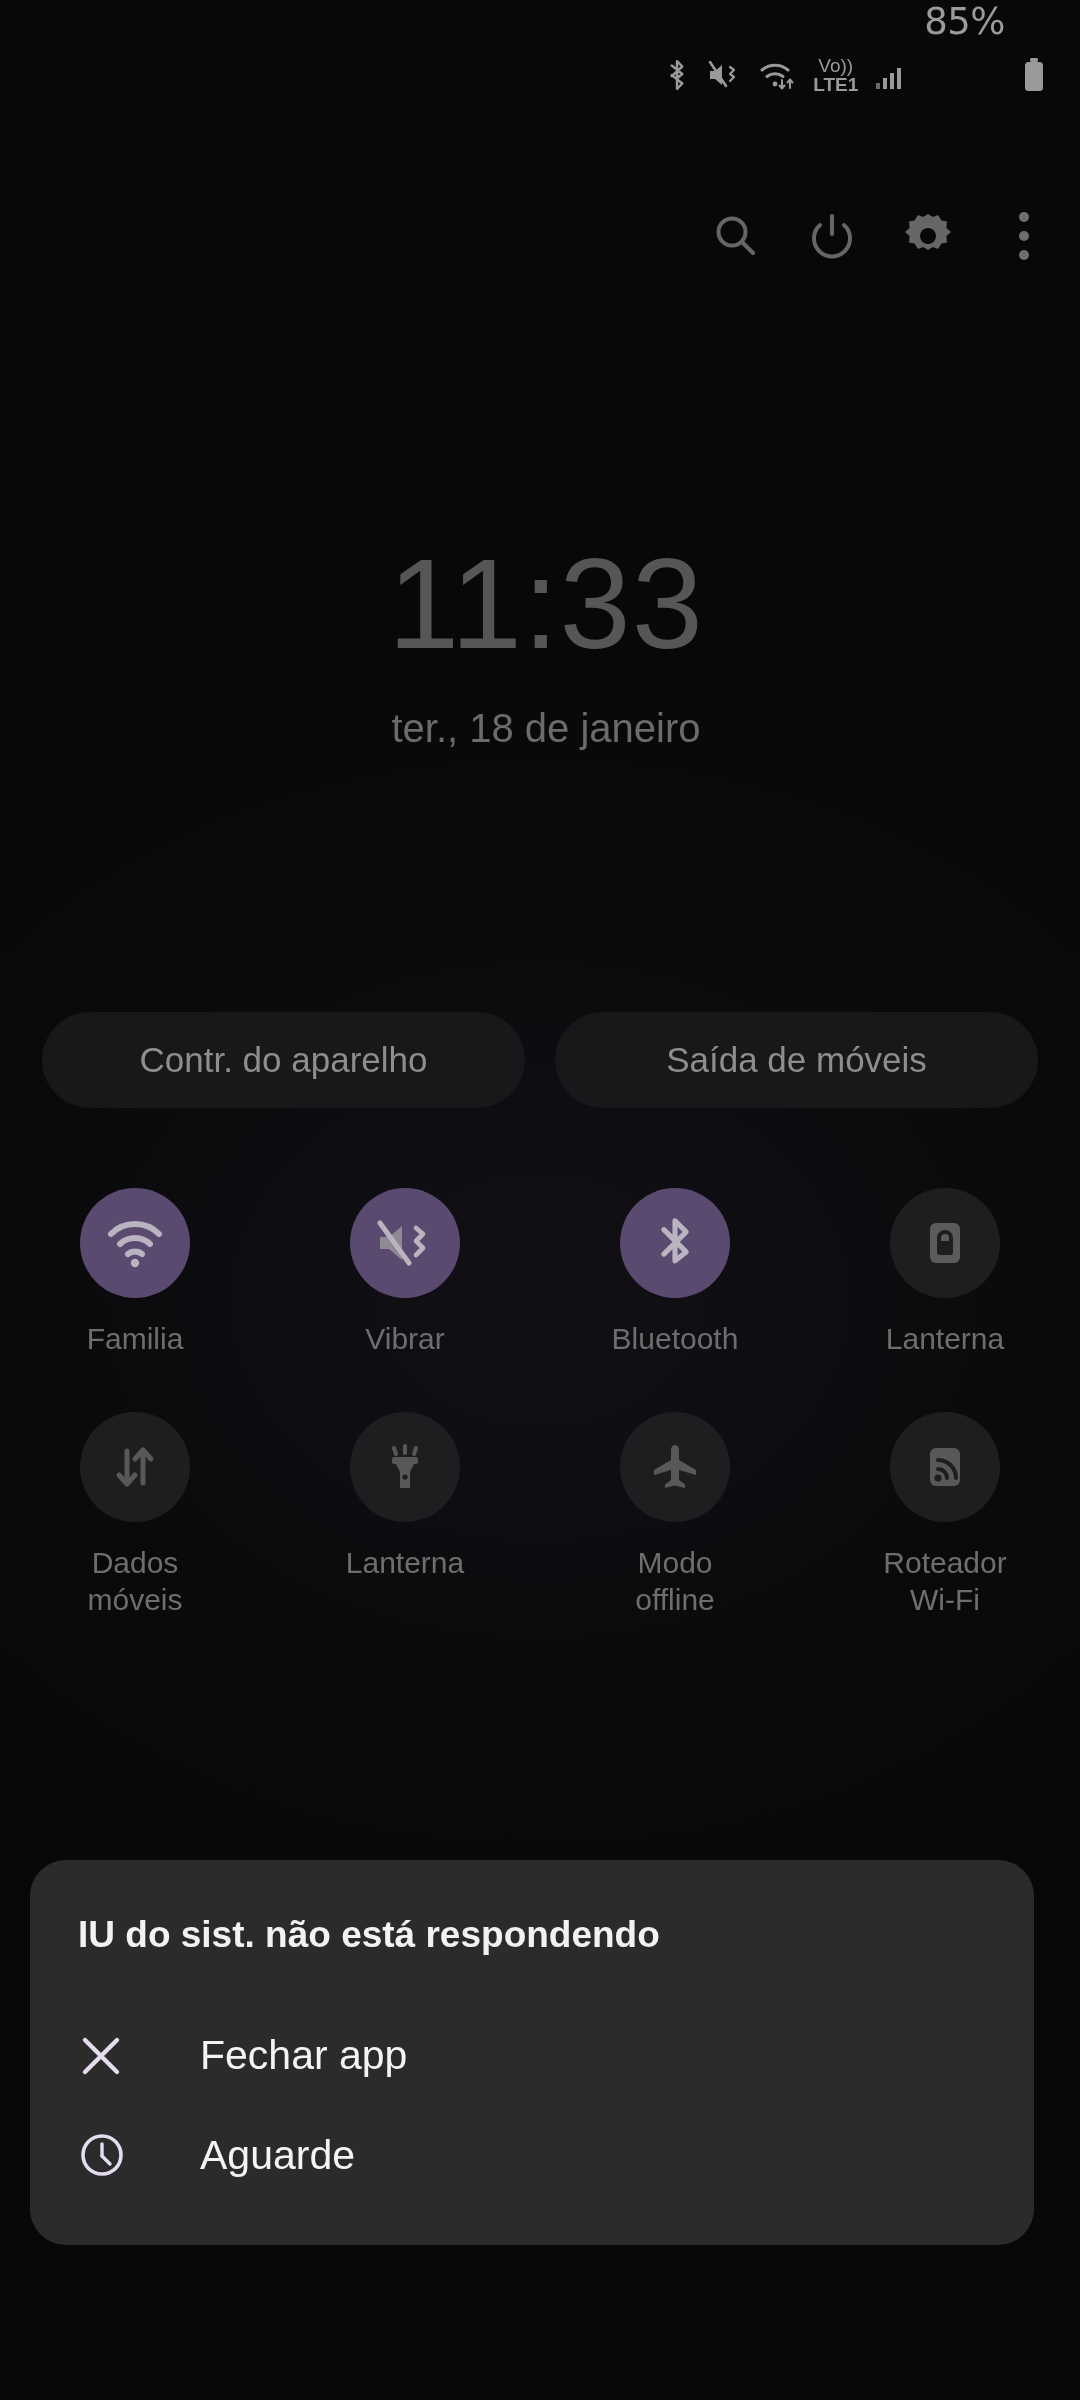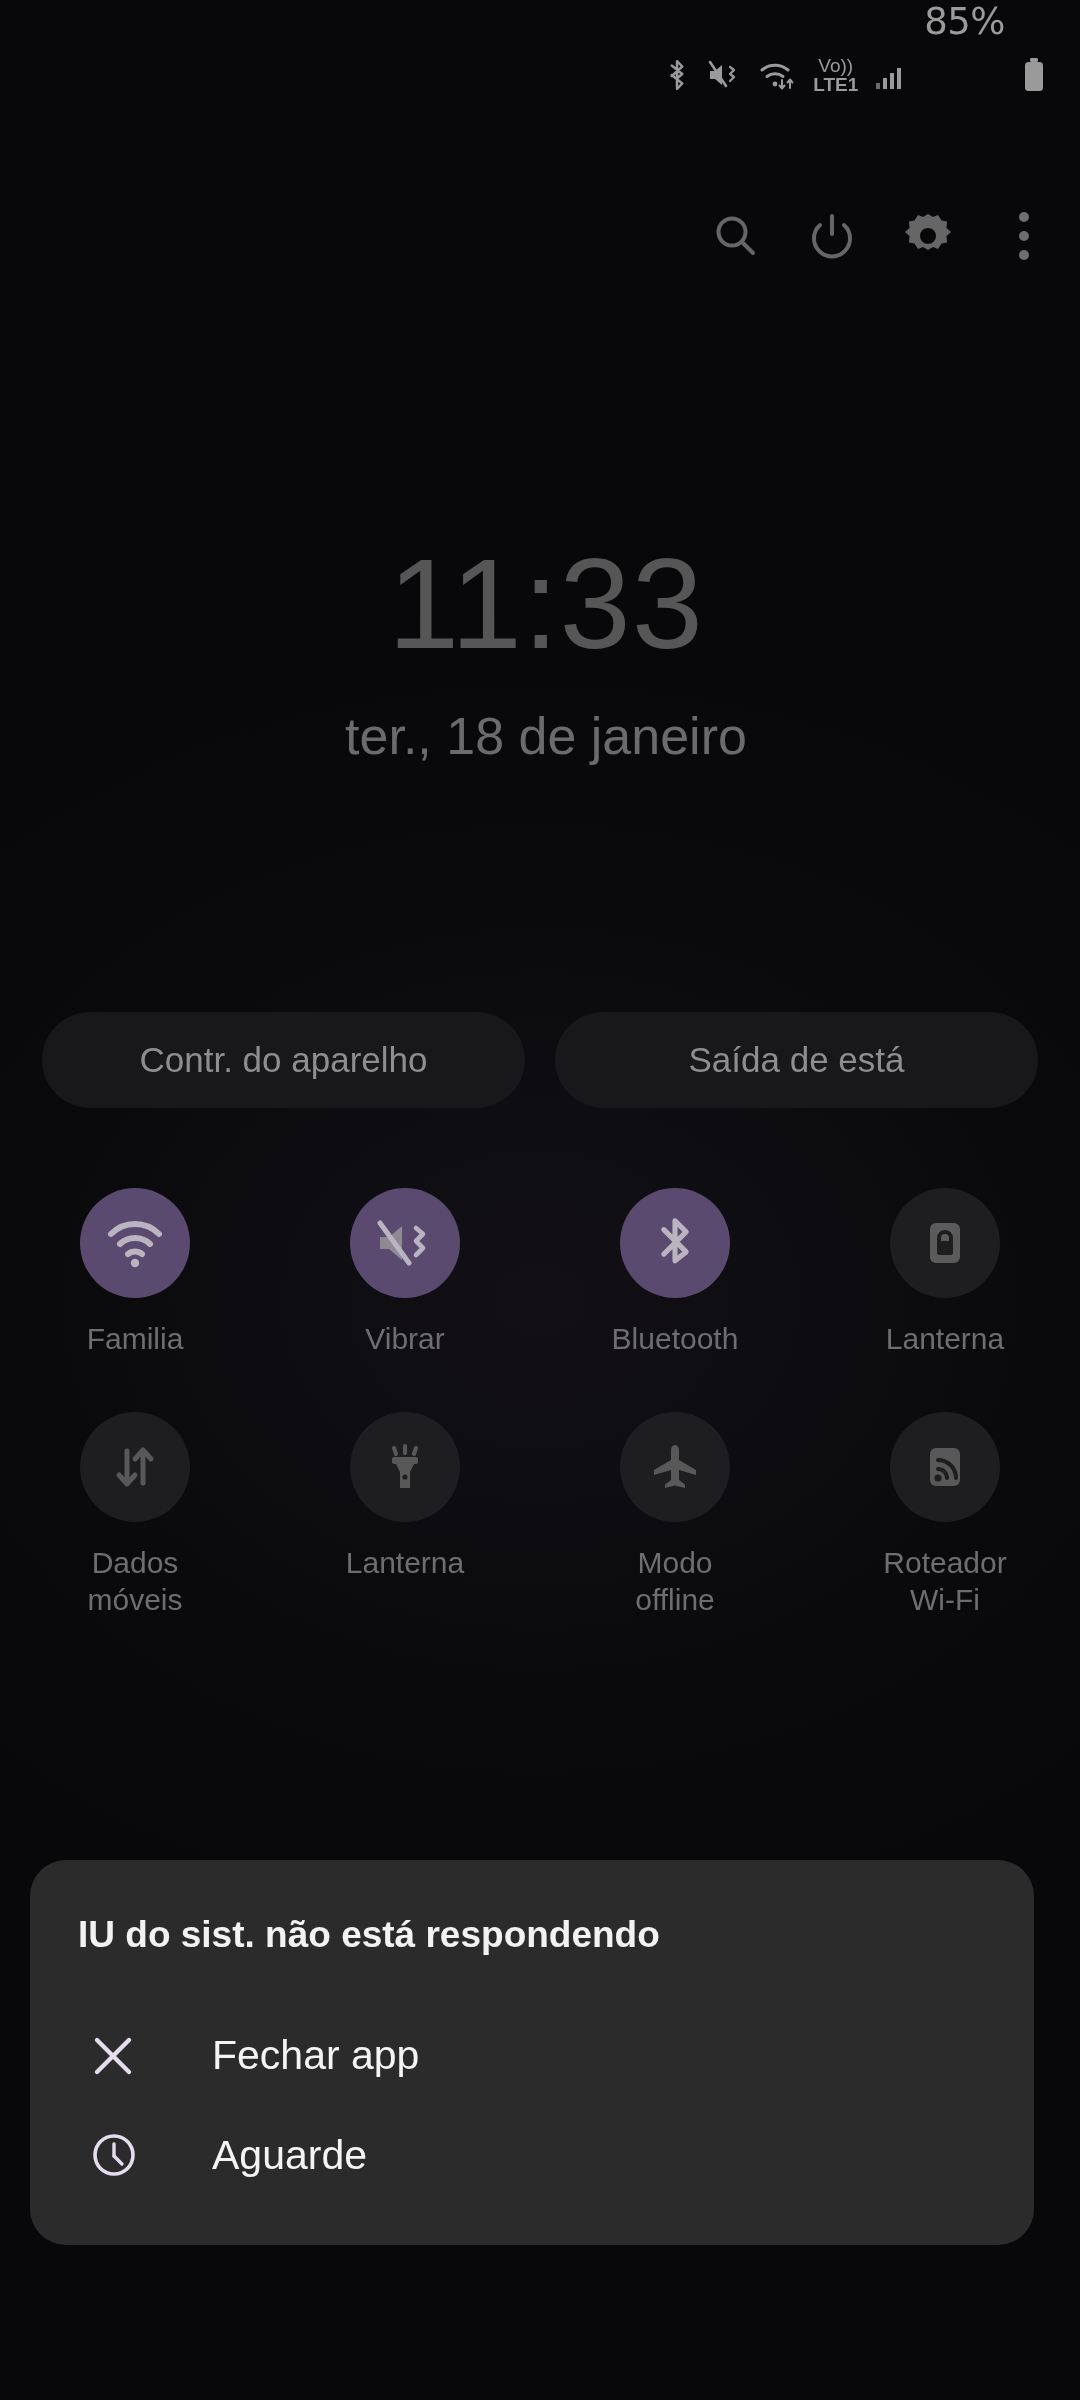--- a/index.html
+++ b/index.html
@@ -49,21 +49,21 @@
     position:absolute; top:540px; left:12px; right:0;
     display:flex; flex-direction:column; align-items:center;
   }
   .clock {
     font-size:128px; line-height:1.0; color:#565656;
     font-weight:300; letter-spacing:1px;
     font-family:"Liberation Sans", sans-serif;
   }
   .datetxt {
     margin-top:38px;
-    font-size:52px; color:#6b6b6b; font-weight:400;
+    font-size:40px; color:#6b6b6b; font-weight:400;
   }
 
   
   .pills {
     position:absolute; top:1012px; left:42px; right:42px;
     display:flex; gap:30px;
   }
   .pill {
     flex:1; height:96px; border-radius:48px;
     background:#18181b;
@@ -97,21 +97,21 @@
     position:absolute; left:30px; right:46px; top:1860px;
     background:#2b2b2b; border-radius:36px;
     padding:54px 0 40px 0;
   }
   .dlg-title {
     color:#f2f2f2; font-size:37px; font-weight:bold;
     padding:0 48px; margin-bottom:50px;
   }
   .dlg-item {
     display:flex; align-items:center;
-    padding:26px 60px; cursor:pointer;
+    padding:26px 48px; cursor:pointer;
   }
   .dlg-ic { width:100px; display:flex; align-items:center; justify-content:flex-start; }
   .dlg-label { color:#f4f4f4; font-size:41px; margin-left:22px; }
 </style>
 </head>
 <body>
 
 <div id="screen">
 
   <div class="statusbar">
@@ -200,21 +200,21 @@
   <div class="clockwrap">
     <div class="clock">11:33</div>
     <div class="datetxt">ter., 18 de janeiro</div>
   </div>
 
   <div class="pills">
     <div class="pill">
       <span>Contr. do aparelho</span>
     </div>
     <div class="pill">
-      <span>Saída de está</span>
+      <span>Saída de móveis</span>
     </div>
   </div>
 
   <div class="qs">
 
     <div class="qs-row">
 
       <div class="qs-cell">
         <div class="qs-circle on">
           <svg width="62" height="56" viewBox="0 0 62 56">

